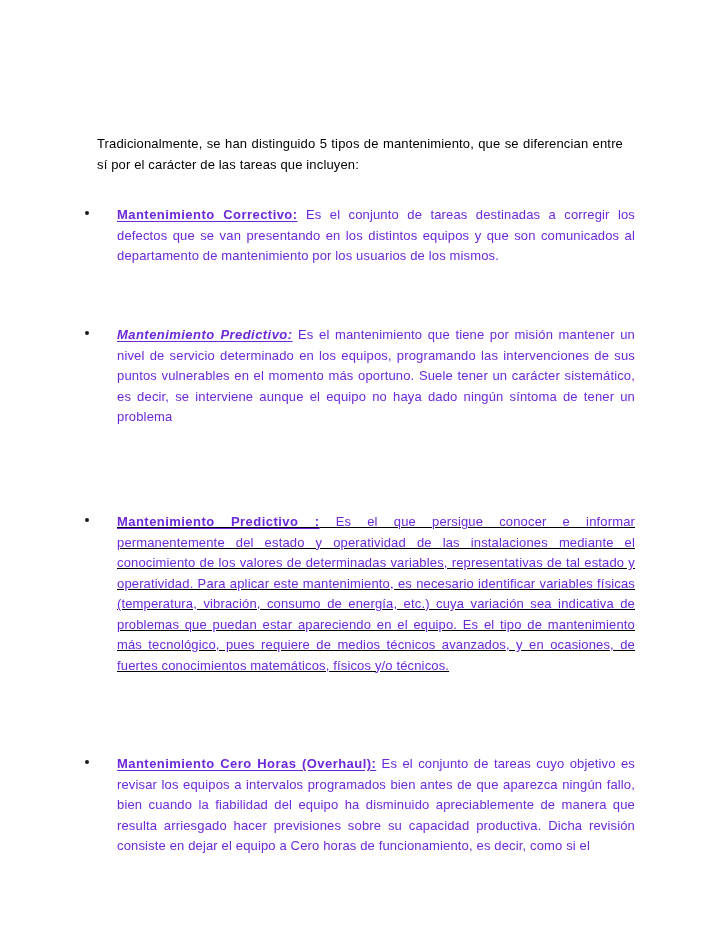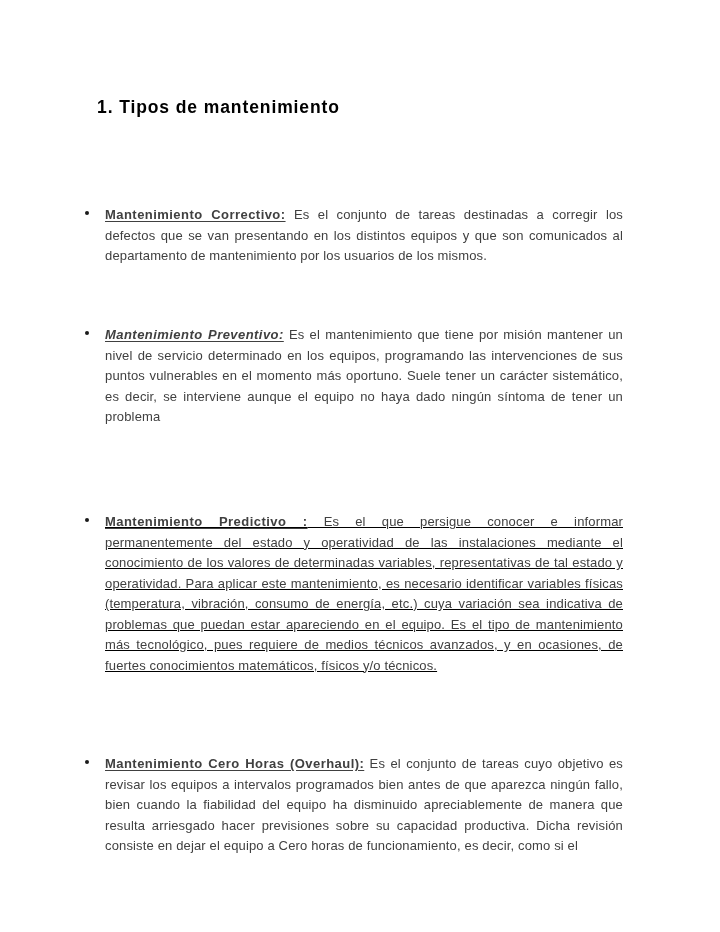--- a/index.html
+++ b/index.html
@@ -70,27 +70,27 @@
     position: absolute;
     left: 0;
     top: 6px;
     width: 4px;
     height: 4px;
     background: #1a1a1a;
     border-radius: 50%;
   }
 
   .bullet-text {
-    margin-left: 20px;
+    margin-left: 32px;
     width: 518px;
     font-size: 13px;
     line-height: 20.5px;
     text-align: justify;
     letter-spacing: 0.15px;
-    color: #404040;
+    color: #6d28d9;
   }
 
   
   .lbl {
     font-weight: bold;
     text-decoration: underline;
     text-underline-offset: 2px;
     letter-spacing: 0.45px;
   }
   .lbl.italic {
@@ -101,36 +101,36 @@
   #bullet-0 { top: 205px; }
   #bullet-1 { top: 325px; }
   #bullet-2 { top: 512px; text-decoration: underline; }
   #bullet-3 { top: 754px; }
 </style>
 </head>
 <body>
 
 <div class="page">
 
-  <h1 class="doc-heading">1. Tipos de mantenimiento</h1>
 
+  <p class="intro">Tradicionalmente, se han distinguido 5 tipos de mantenimiento, que se diferencian entre sí por el carácter de las tareas que incluyen:</p>
 
   <div class="bullets">
 
     <div class="bullet-item" id="bullet-0">
       <span class="bullet-marker"></span>
       <div class="bullet-text">
         <span class="lbl">Mantenimiento Correctivo:</span><span> Es el conjunto de tareas destinadas a corregir los defectos que se van presentando en los distintos equipos y que son comunicados al departamento de mantenimiento por los usuarios de los mismos.</span>
       </div>
     </div>
 
     <div class="bullet-item" id="bullet-1">
       <span class="bullet-marker"></span>
       <div class="bullet-text">
-        <span class="lbl italic">Mantenimiento Preventivo:</span><span> Es el mantenimiento que tiene por misión mantener un nivel de servicio determinado en los equipos, programando las intervenciones de sus puntos vulnerables en el momento más oportuno. Suele tener un carácter sistemático, es decir, se interviene aunque el equipo no haya dado ningún síntoma de tener un problema</span>
+        <span class="lbl italic">Mantenimiento Predictivo:</span><span> Es el mantenimiento que tiene por misión mantener un nivel de servicio determinado en los equipos, programando las intervenciones de sus puntos vulnerables en el momento más oportuno. Suele tener un carácter sistemático, es decir, se interviene aunque el equipo no haya dado ningún síntoma de tener un problema</span>
       </div>
     </div>
 
     <div class="bullet-item" id="bullet-2">
       <span class="bullet-marker"></span>
       <div class="bullet-text">
         <span class="lbl">Mantenimiento Predictivo :</span><span> Es el que persigue conocer e informar permanentemente del estado y operatividad de las instalaciones mediante el conocimiento de los valores de determinadas variables, representativas de tal estado y operatividad. Para aplicar este mantenimiento, es necesario identificar variables físicas (temperatura, vibración, consumo de energía, etc.) cuya variación sea indicativa de problemas que puedan estar apareciendo en el equipo. Es el tipo de mantenimiento más tecnológico, pues requiere de medios técnicos avanzados, y en ocasiones, de fuertes conocimientos matemáticos, físicos y/o técnicos.</span>
       </div>
     </div>
 

